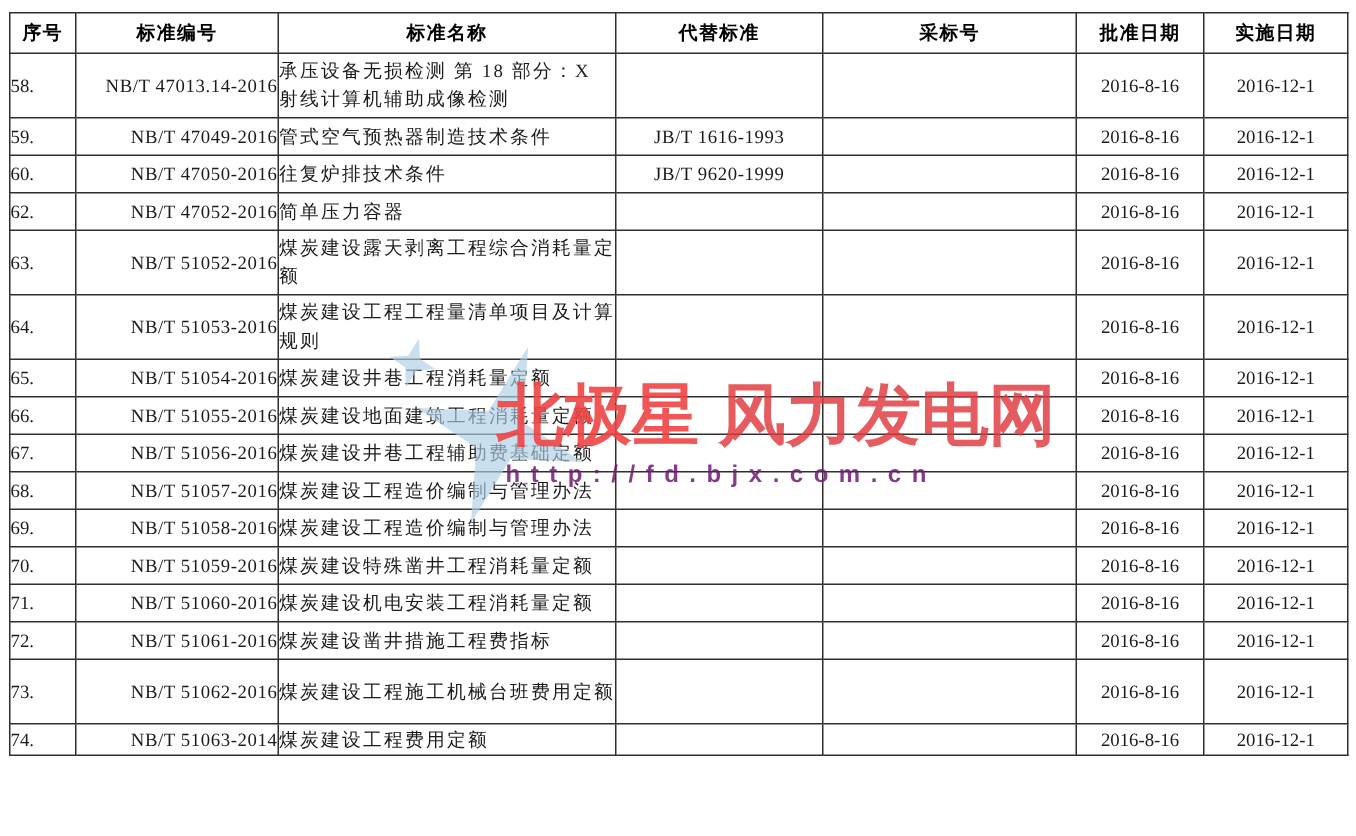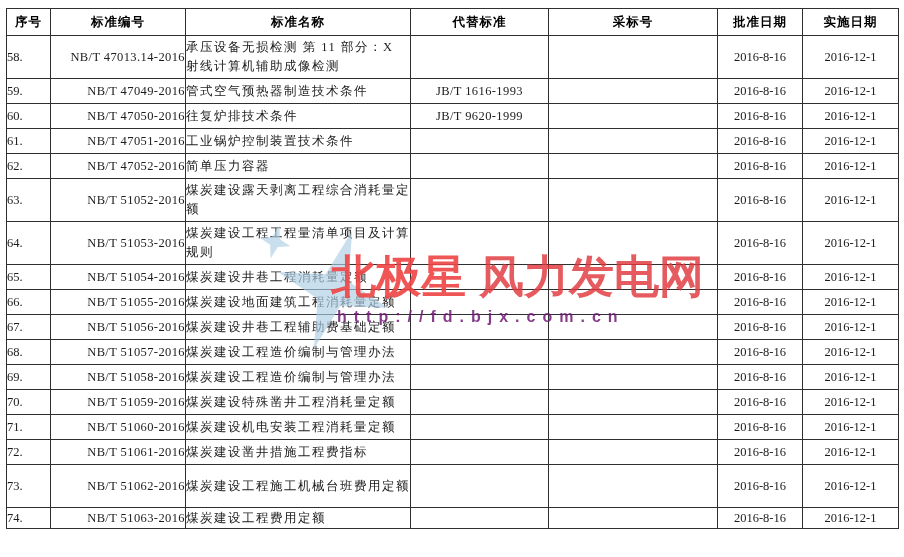--- a/index.html
+++ b/index.html
@@ -110,21 +110,21 @@
         <th>代替标准</th>
         <th>采标号</th>
         <th>批准日期</th>
         <th>实施日期</th>
       </tr>
     </thead>
     <tbody>
         <tr class="tall">
           <td class="c-no">58.</td>
           <td class="c-code">NB/T 47013.14-2016</td>
-          <td class="c-name">承压设备无损检测 第 11 部分：X 射线计算机辅助成像检测</td>
+          <td class="c-name">承压设备无损检测 第 18 部分：X 射线计算机辅助成像检测</td>
           <td class="c-replaces"></td>
           <td class="c-adopted"></td>
           <td class="c-approved">2016-8-16</td>
           <td class="c-effective">2016-12-1</td>
         </tr>
         <tr>
           <td class="c-no">59.</td>
           <td class="c-code">NB/T 47049-2016</td>
           <td class="c-name">管式空气预热器制造技术条件</td>
           <td class="c-replaces">JB/T 1616-1993</td>
@@ -135,29 +135,20 @@
         <tr>
           <td class="c-no">60.</td>
           <td class="c-code">NB/T 47050-2016</td>
           <td class="c-name">往复炉排技术条件</td>
           <td class="c-replaces">JB/T 9620-1999</td>
           <td class="c-adopted"></td>
           <td class="c-approved">2016-8-16</td>
           <td class="c-effective">2016-12-1</td>
         </tr>
         <tr>
-          <td class="c-no">61.</td>
-          <td class="c-code">NB/T 47051-2016</td>
-          <td class="c-name">工业锅炉控制装置技术条件</td>
-          <td class="c-replaces"></td>
-          <td class="c-adopted"></td>
-          <td class="c-approved">2016-8-16</td>
-          <td class="c-effective">2016-12-1</td>
-        </tr>
-        <tr>
           <td class="c-no">62.</td>
           <td class="c-code">NB/T 47052-2016</td>
           <td class="c-name">简单压力容器</td>
           <td class="c-replaces"></td>
           <td class="c-adopted"></td>
           <td class="c-approved">2016-8-16</td>
           <td class="c-effective">2016-12-1</td>
         </tr>
         <tr class="tall">
           <td class="c-no">63.</td>
@@ -253,21 +244,21 @@
           <td class="c-no">73.</td>
           <td class="c-code">NB/T 51062-2016</td>
           <td class="c-name">煤炭建设工程施工机械台班费用定额</td>
           <td class="c-replaces"></td>
           <td class="c-adopted"></td>
           <td class="c-approved">2016-8-16</td>
           <td class="c-effective">2016-12-1</td>
         </tr>
         <tr class="last">
           <td class="c-no">74.</td>
-          <td class="c-code">NB/T 51063-2016</td>
+          <td class="c-code">NB/T 51063-2014</td>
           <td class="c-name">煤炭建设工程费用定额</td>
           <td class="c-replaces"></td>
           <td class="c-adopted"></td>
           <td class="c-approved">2016-8-16</td>
           <td class="c-effective">2016-12-1</td>
         </tr>
       </tbody>
   </table>
 
   <div id="watermark">

